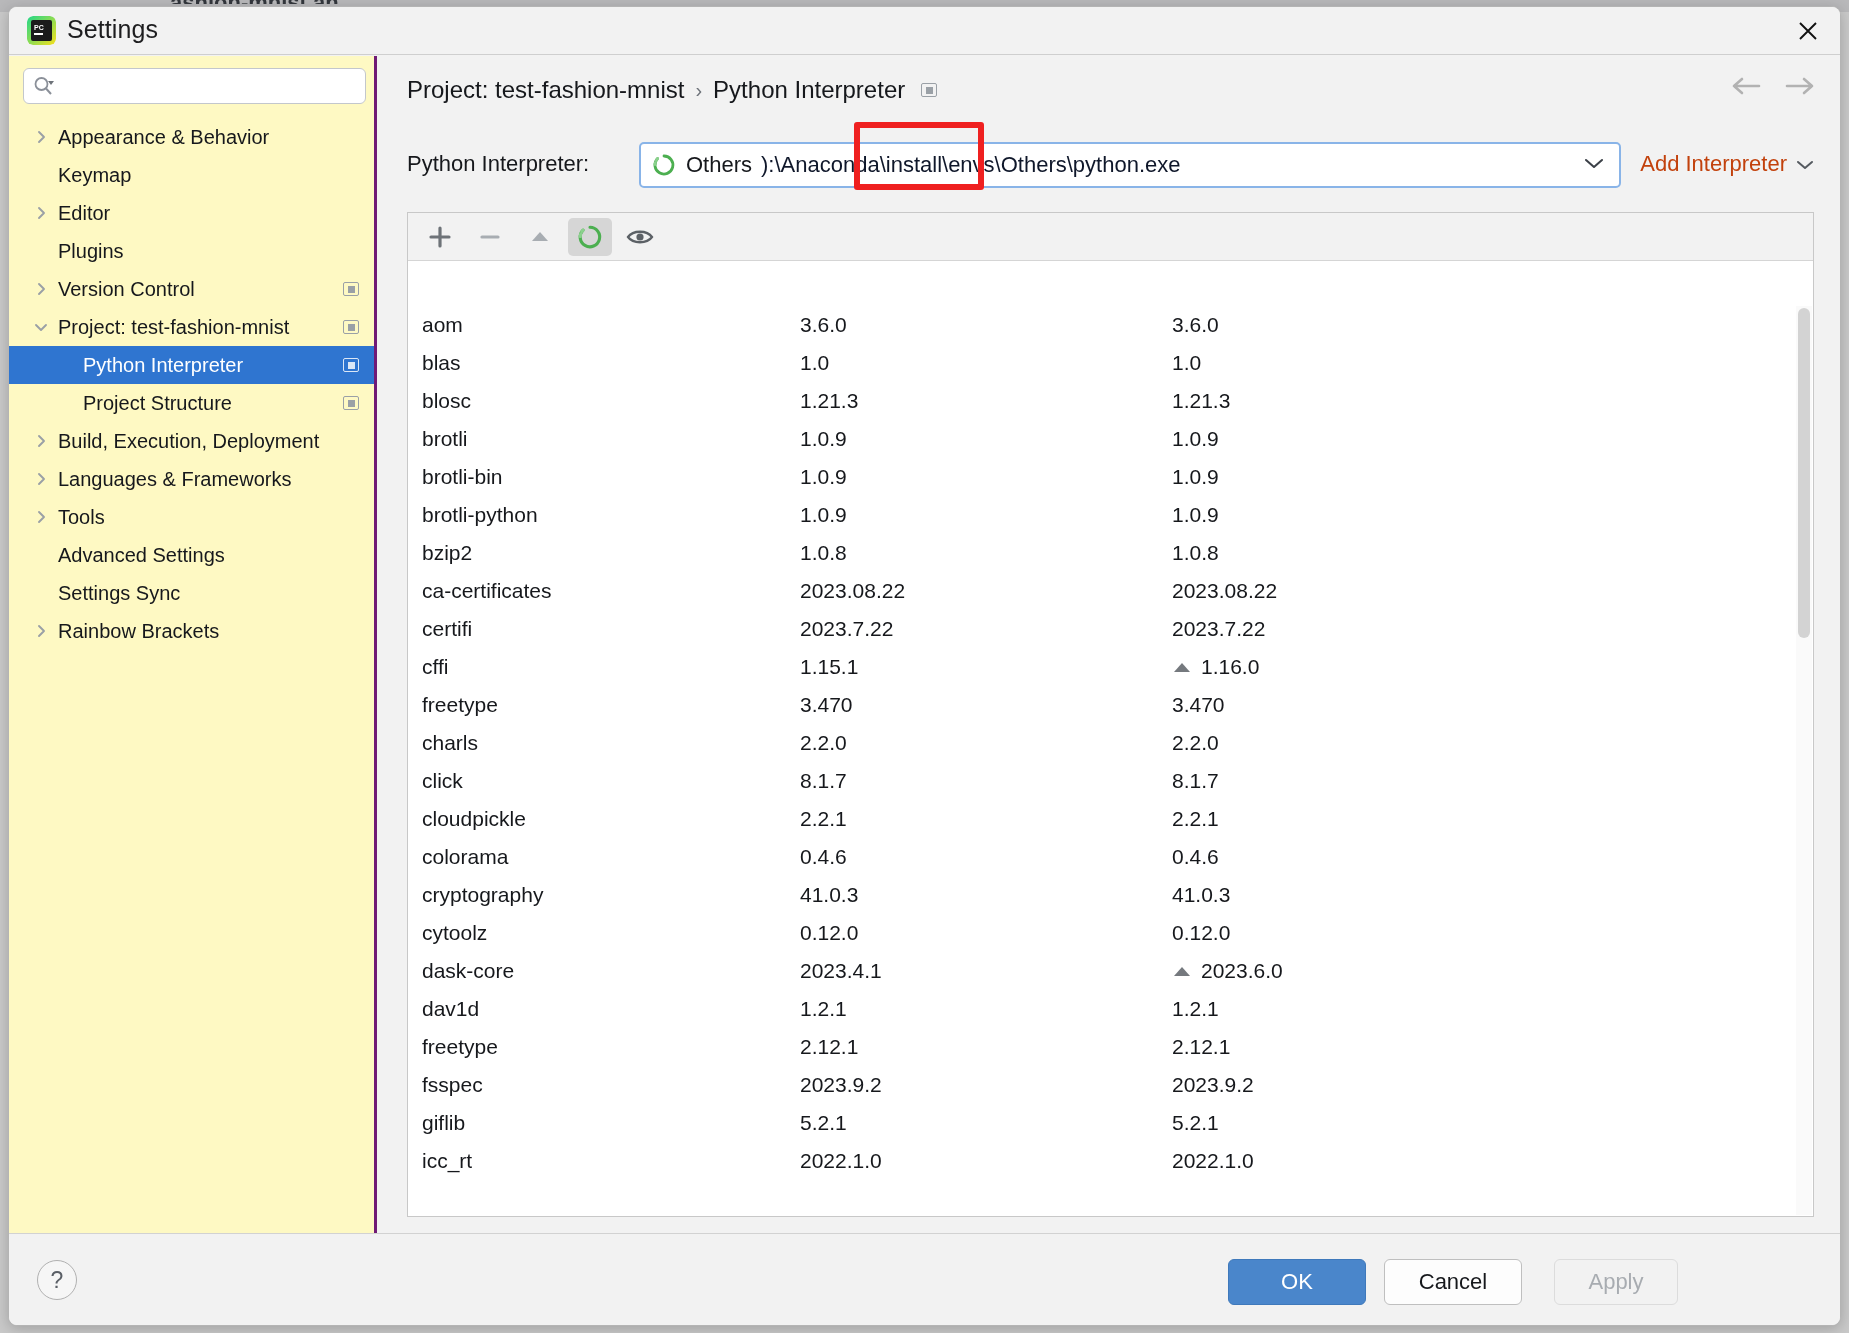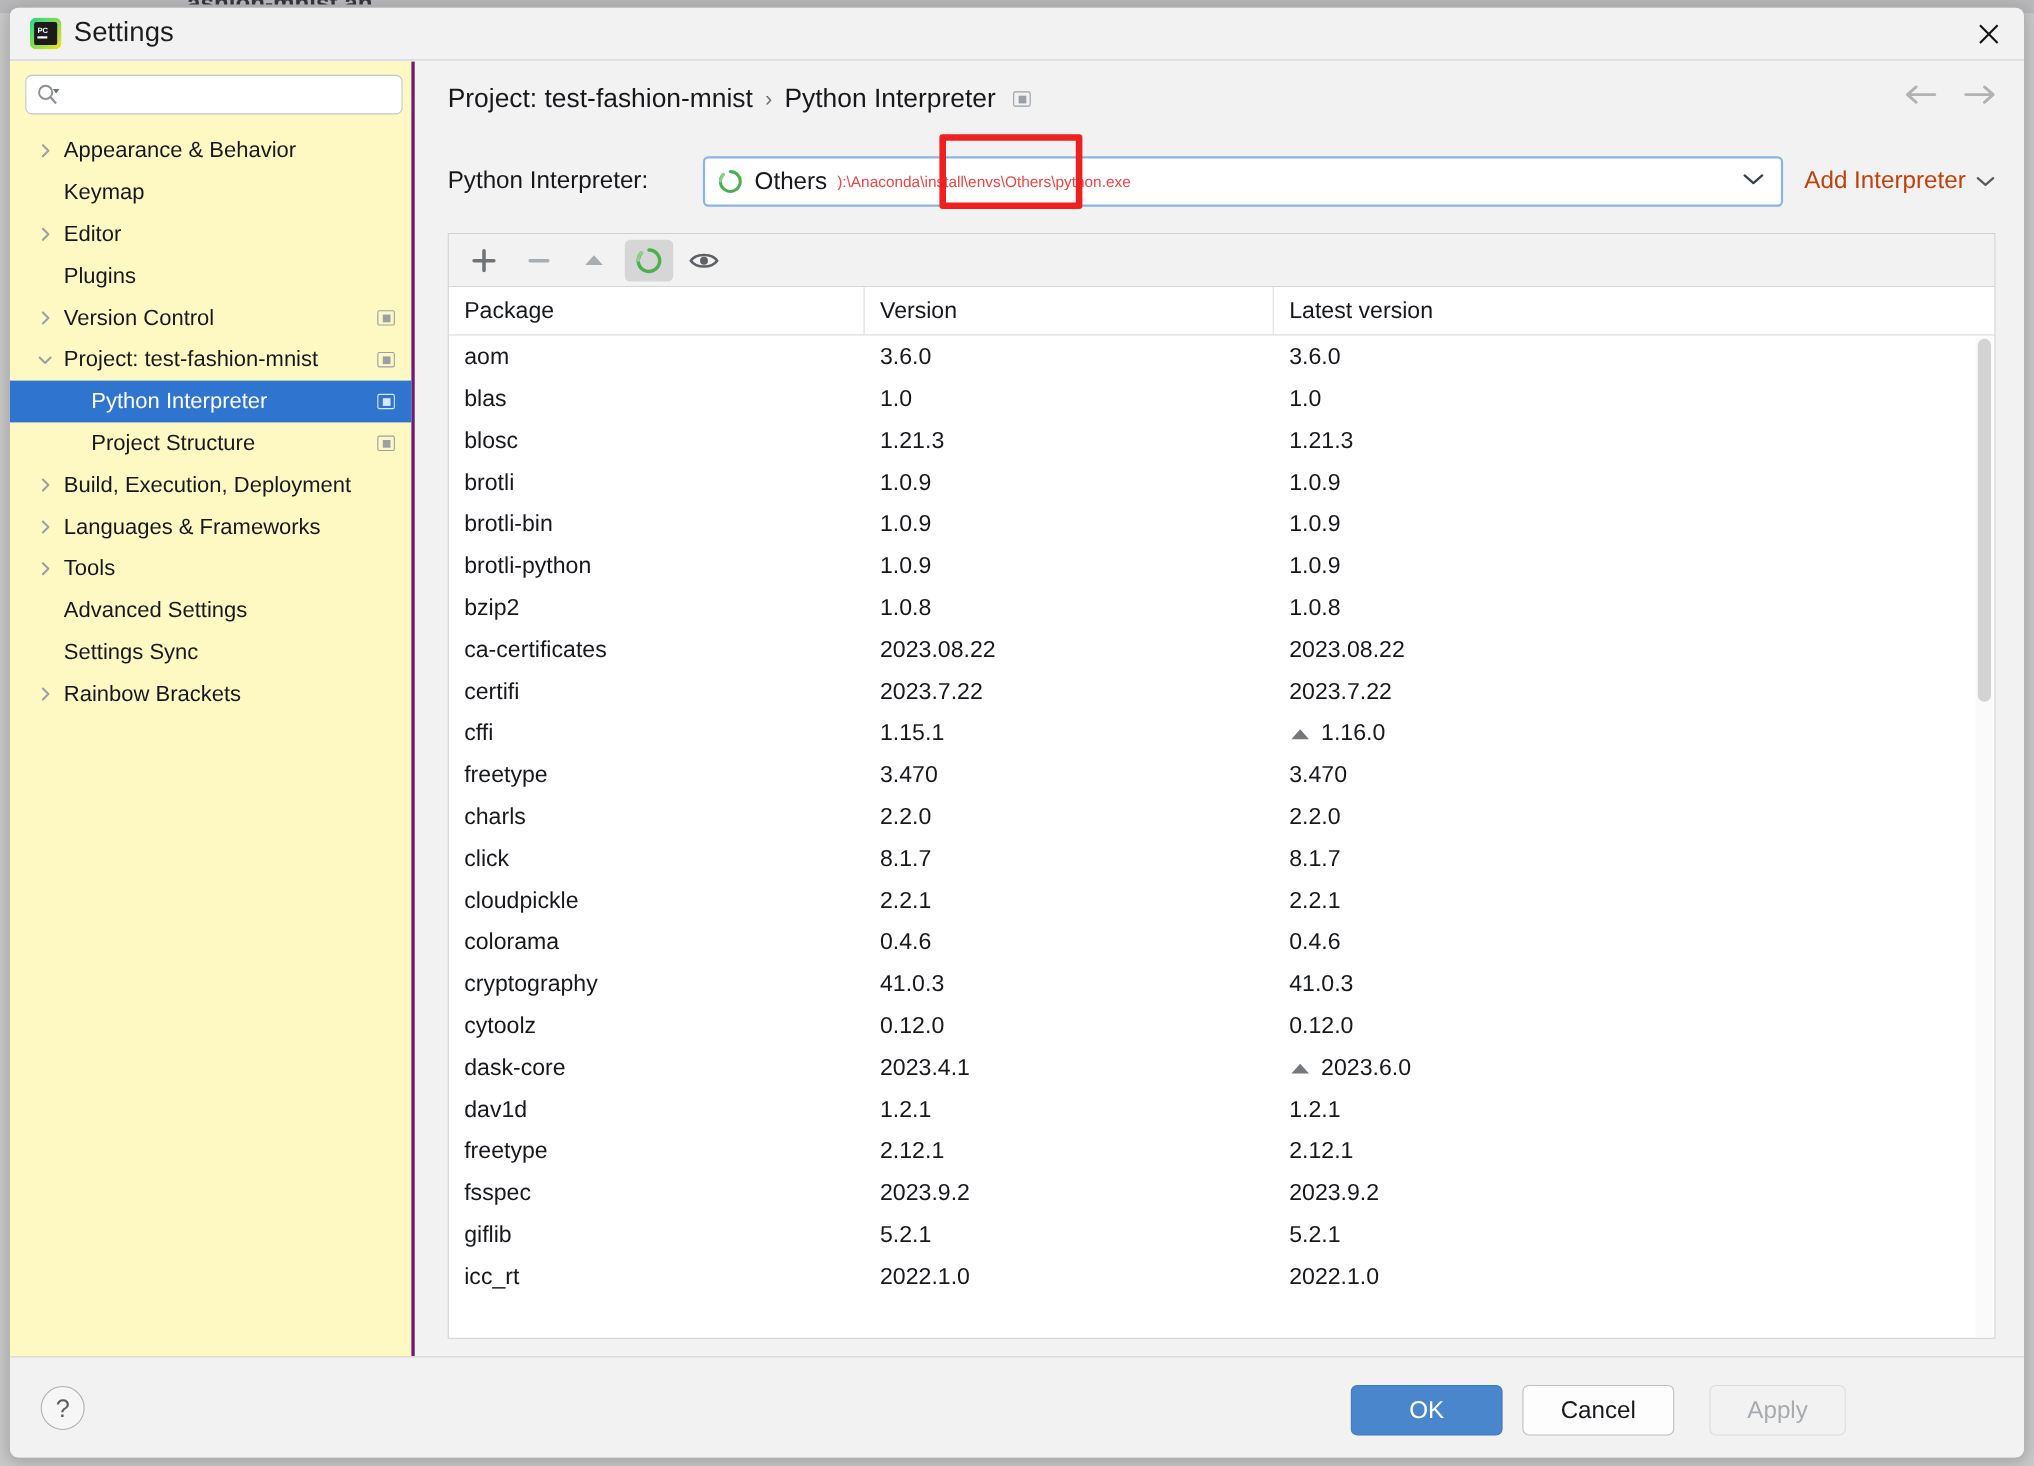--- a/index.html
+++ b/index.html
@@ -131,21 +131,21 @@
     background: #fff;
     border: 2px solid #89b4e8; border-radius: 5px;
     display: flex; align-items: center;
     cursor: pointer;
   }
   #conda-dot { margin-left: 11px; display: flex; align-items: center; }
   #interp-env {
     font-size: 22px; color: #16181c; margin-left: 10px; white-space: nowrap;
   }
   #interp-path {
-    font-size: 14px; color: #ef4444; margin-left: 9px;
+    font-size: 22px; color: #0f172a; margin-left: 9px;
     white-space: nowrap; overflow: hidden;
   }
   #combo-arrow {
     position: absolute; right: 14px; top: 50%; transform: translateY(-50%);
   }
   #redbox {
     position: absolute; left: 213px; top: -22px;
     width: 130px; height: 68px;
     border: 6px solid #ef2020; border-radius: 3px;
     pointer-events: none;
@@ -445,25 +445,20 @@
           </svg>
         </div>
         <div class="tb-btn">
           <svg width="28" height="22" viewBox="0 0 28 22">
             <path d="M2 11 C7 4, 21 4, 26 11 C21 18, 7 18, 2 11 Z" fill="none" stroke="#5c6166" stroke-width="2.3"></path>
             <circle cx="14" cy="11" r="3.6" fill="#5c6166"></circle>
           </svg>
         </div>
       </div>
 
-      <div id="pkg-head">
-        <div class="hcell c1">Package</div>
-        <div class="hcell c2">Version</div>
-        <div class="hcell c3">Latest version</div>
-      </div>
 
       <div id="pkg-body">
           <div class="prow">
             <div class="pcell c1">aom</div>
             <div class="pcell c2">3.6.0</div>
             <div class="pcell c3">
               <span>3.6.0</span>
             </div>
           </div>
           <div class="prow">

